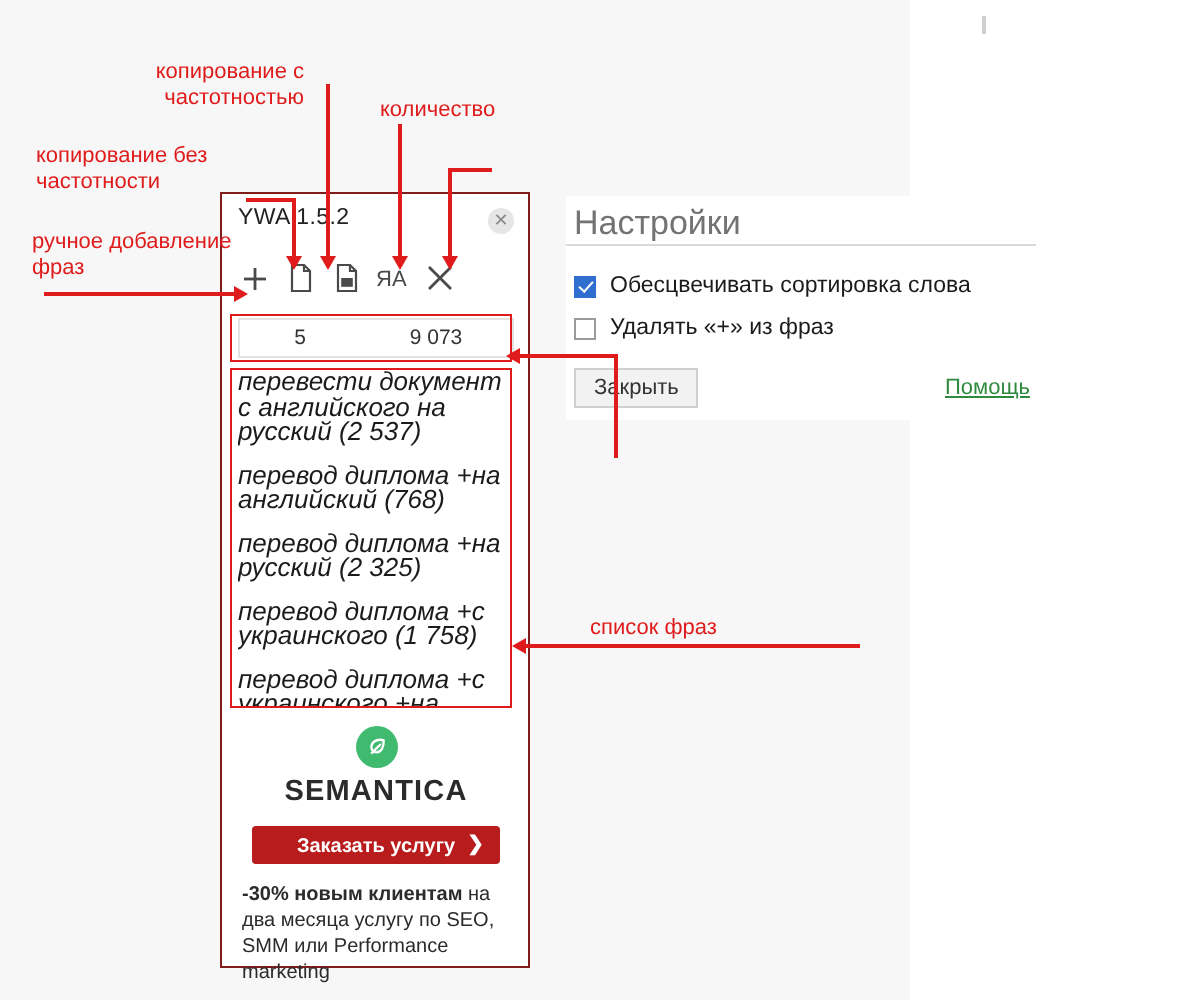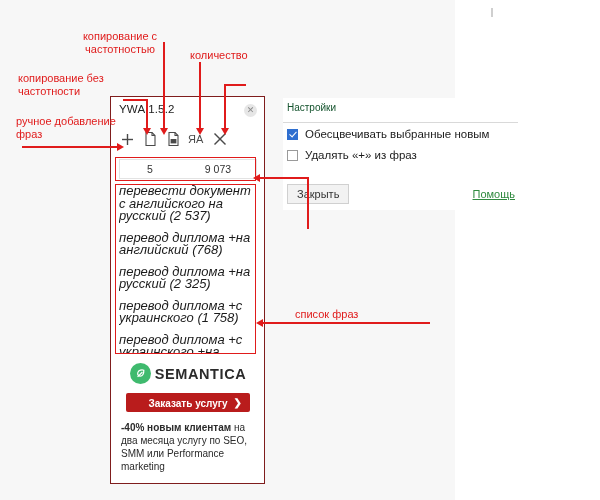--- a/index.html
+++ b/index.html
@@ -155,20 +155,21 @@
     height: 118px;
     background: #ffffff;
     text-align: center;
   }
   .logo-row {
     display: flex;
     align-items: center;
     justify-content: center;
     gap: 4px;
     margin-top: 4px;
+    flex-direction: column;
   }
   .logo-circle {
     width: 21px;
     height: 21px;
     border-radius: 50%;
     background: #3fba6e;
     display: inline-flex;
     align-items: center;
     justify-content: center;
   }
@@ -214,22 +215,22 @@
   
   .settings {
     position: absolute;
     left: 283px;
     top: 98px;
     width: 235px;
     height: 112px;
     background: #ffffff;
   }
   .settings-title {
-    font-size: 10px;
-    color: #14532d;
+    font-size: 17px;
+    color: #737373;
     padding: 4px 0 6px 4px;
   }
   .settings-sep {
     position: absolute;
     left: 0;
     top: 24px;
     width: 235px;
     height: 1px;
     background: #d9d9d9;
   }
@@ -396,45 +397,45 @@
             <line x1="3.6" y1="9.8" x2="8.4" y2="5" stroke="#ffffff" stroke-width="1.2"></line>
           </svg>
         </span>
         <span class="logo-text">SEMANTICA</span>
       </div>
       <button class="cta">
         <span>Заказать услугу</span>
         <span class="arrow">❯</span>
       </button>
       <div class="promo">
-        <b>-40% новым клиентам</b><span> на два месяца услугу по SEO, SMM или Performance marketing</span>
+        <b>-30% новым клиентам</b><span> на два месяца услугу по SEO, SMM или Performance marketing</span>
       </div>
     </div>
   </div>
 
   <div class="settings">
     <div class="settings-title">Настройки</div>
     <div class="settings-sep"></div>
 
     <div class="chk-row">
       <span class="chk checked"></span>
-      <span>Обесцвечивать выбранные новым</span>
+      <span>Обесцвечивать сортировка слова</span>
     </div>
     <div class="chk-row">
       <span class="chk"></span>
       <span>Удалять «+» из фраз</span>
     </div>
 
     <div class="settings-footer">
       <button class="btn-close">Закрыть</button>
       <span class="link-help">Помощь</span>
     </div>
   </div>
 
-  <div class="ann" style="left:60px; top:30px; width:120px; text-align:center;">копирование с частотностью</div>
+  <div class="ann" style="left:32px; top:30px; width:120px; text-align:right;">копирование с частотностью</div>
   <div class="redline" style="left:165px; top:40px; width:0px; height:0px;"></div>
   <div class="redline" style="left:163px; top:42px; width:1.5px; height:88px;"></div>
   <div class="arrowhead ah-down" style="left:160px; top:128px;"></div>
 
   <div class="ann" style="left:190px; top:49px; width:90px;">количество</div>
   <div class="redline" style="left:199px; top:62px; width:1.5px; height:68px;"></div>
   <div class="arrowhead ah-down" style="left:196px; top:128px;"></div>
 
   <div class="ann" style="left:18px; top:72px; width:105px;">копирование без частотности</div>
   <div class="redline" style="left:146px; top:99px; width:1.5px; height:31px;"></div>

